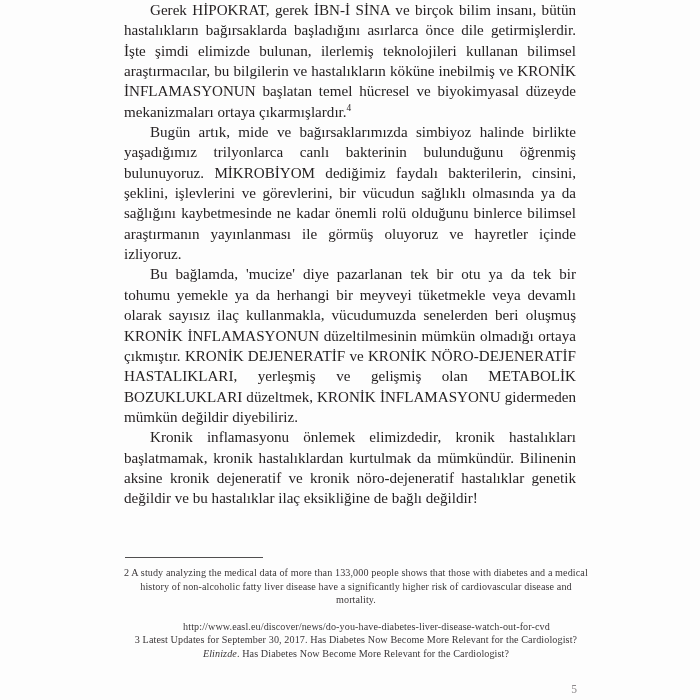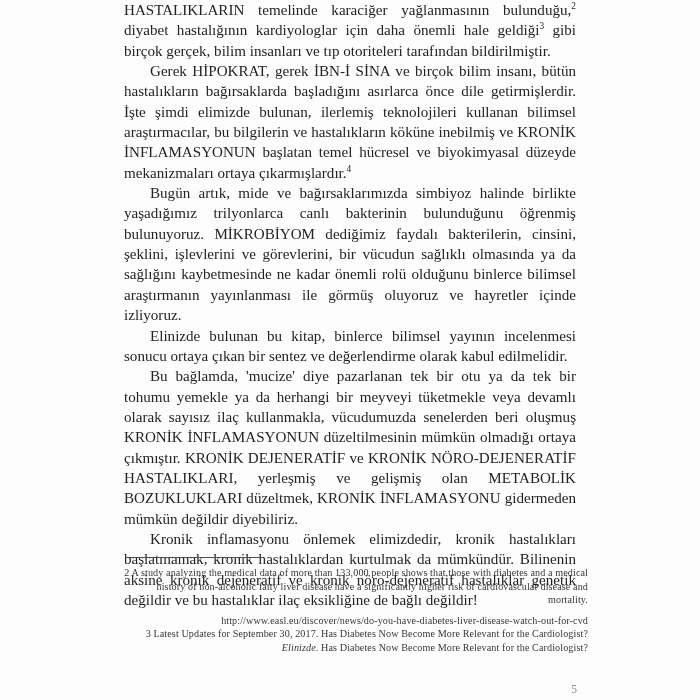--- a/index.html
+++ b/index.html
@@ -54,26 +54,26 @@
   .fn-rule {
     width: 138px;
     height: 1px;
     background: #514f50;
     margin: 0 0 8px 1px;
   }
   .fn-block {
     margin: 0;
     font-size: 10.15px;
     line-height: 13.55px;
-    text-align: right;
+    text-align: center;
     color: #3a3638;
     letter-spacing: 0.01em;
   }
   .fn-block.url {
-    margin-top: 7px;
+    margin-top: 13px;
     padding-left: 21px;
   }
   .fn-block i {
     font-style: italic;
   }
   .page-number {
     position: absolute;
     left: 560px;
     top: 682px;
     width: 28px;
@@ -82,24 +82,22 @@
     line-height: 14px;
     color: #8b8789;
   }
 </style>
 </head>
 <body>
 
 <div class="page">
 
   <div class="body-text">
-      <p class="para first">HASTALIKLARIN temelinde karaciğer yağlanmasının bulunduğu,<sup class="fn">2</sup> diyabet hastalığının kardiyologlar için daha önemli hale geldiği<sup class="fn">3</sup> gibi birçok gerçek, bilim insanları ve tıp otoriteleri tarafından bildirilmiştir.</p>
       <p class="para">Gerek HİPOKRAT, gerek İBN-İ SİNA ve birçok bilim insanı, bütün hastalıkların bağırsaklarda başladığını asırlarca önce dile getirmişlerdir. İşte şimdi elimizde bulunan, ilerlemiş teknolojileri kullanan bilimsel araştırmacılar, bu bilgilerin ve hastalıkların köküne inebilmiş ve KRONİK İNFLAMASYONUN başlatan temel hücresel ve biyokimyasal düzeyde mekanizmaları ortaya çıkarmışlardır.<sup class="fn">4</sup></p>
       <p class="para">Bugün artık, mide ve bağırsaklarımızda simbiyoz halinde birlikte yaşadığımız trilyonlarca canlı bakterinin bulunduğunu öğrenmiş bulunuyoruz. MİKROBİYOM dediğimiz faydalı bakterilerin, cinsini, şeklini, işlevlerini ve görevlerini, bir vücudun sağlıklı olmasında ya da sağlığını kaybetmesinde ne kadar önemli rolü olduğunu binlerce bilimsel araştırmanın yayınlanması ile görmüş oluyoruz ve hayretler içinde izliyoruz.</p>
-      <p class="para">Elinizde bulunan bu kitap, binlerce bilimsel yayının incelenmesi sonucu ortaya çıkan bir sentez ve değerlendirme olarak kabul edilmelidir.</p>
       <p class="para">Bu bağlamda, 'mucize' diye pazarlanan tek bir otu ya da tek bir tohumu yemekle ya da herhangi bir meyveyi tüketmekle veya devamlı olarak sayısız ilaç kullanmakla, vücudumuzda senelerden beri oluşmuş KRONİK İNFLAMASYONUN düzeltilmesinin mümkün olmadığı ortaya çıkmıştır. KRONİK DEJENERATİF ve KRONİK NÖRO-DEJENERATİF HASTALIKLARI, yerleşmiş ve gelişmiş olan METABOLİK BOZUKLUKLARI düzeltmek, KRONİK İNFLAMASYONU gidermeden mümkün değildir diyebiliriz.</p>
       <p class="para">Kronik inflamasyonu önlemek elimizdedir, kronik hastalıkları başlatmamak, kronik hastalıklardan kurtulmak da mümkündür. Bilinenin aksine kronik dejeneratif ve kronik nöro-dejeneratif hastalıklar genetik değildir ve bu hastalıklar ilaç eksikliğine de bağlı değildir!</p>
     </div>
 
   <div class="footnotes">
     <div class="fn-rule"></div>
     <div class="fn-list">
         <p class="fn-block">2 A study analyzing the medical data of more than 133,000 people shows that those with diabetes and a medical history of non-alcoholic fatty liver disease have a significantly higher risk of cardiovascular disease and mortality.</p>
         <p class="fn-block url">http://www.easl.eu/discover/news/do-you-have-diabetes-liver-disease-watch-out-for-cvd</p>
         <p class="fn-block">3 Latest Updates for September 30, 2017. Has Diabetes Now Become More Relevant for the Cardiologist? <i>Elinizde</i>. Has Diabetes Now Become More Relevant for the Cardiologist?</p>

